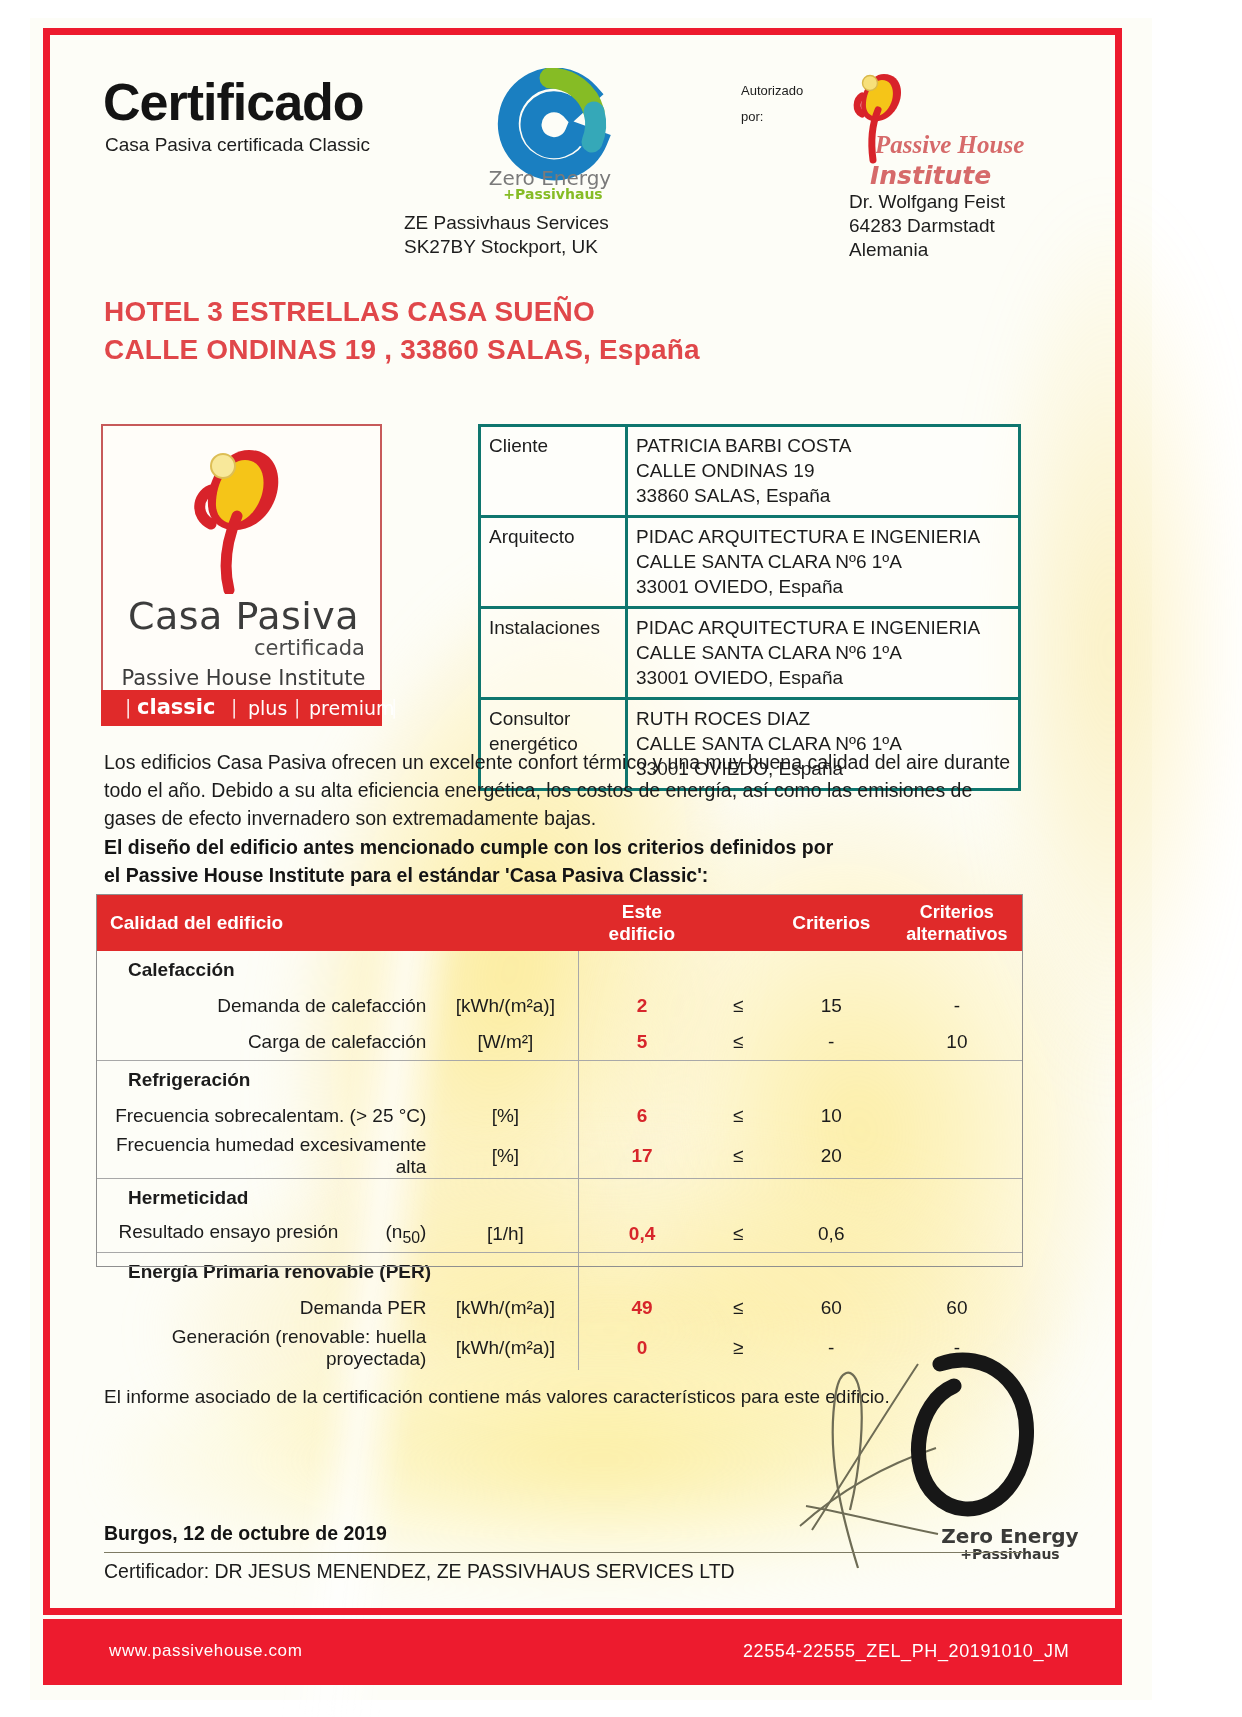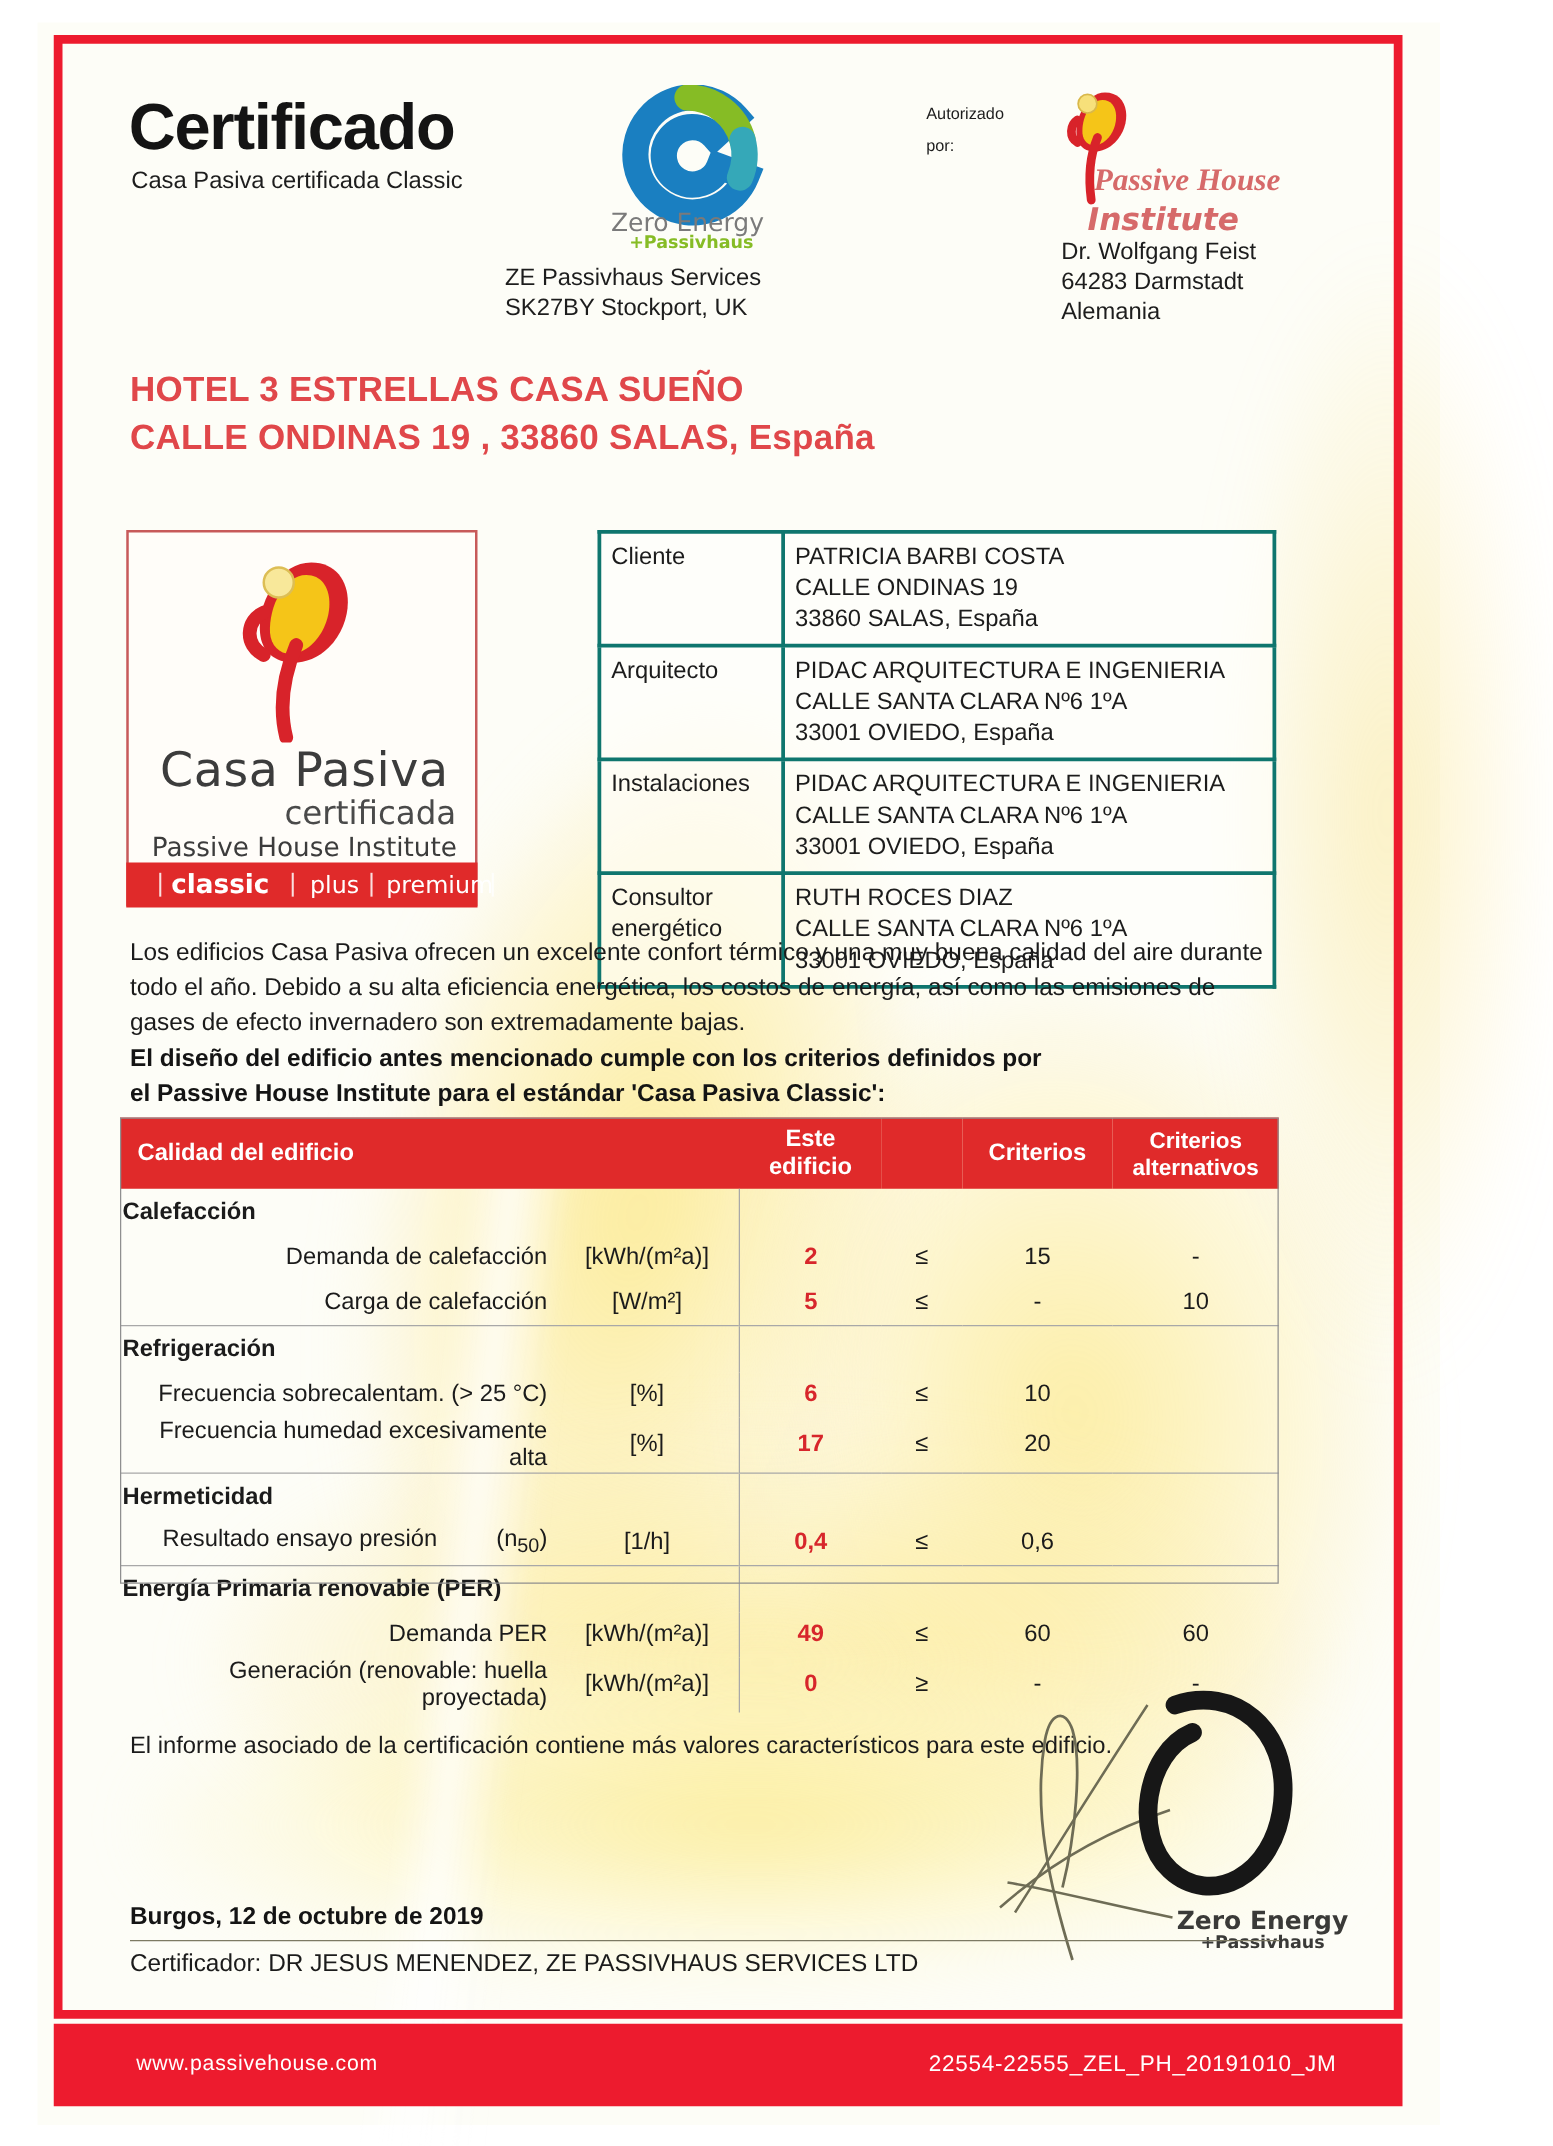--- a/index.html
+++ b/index.html
@@ -172,21 +172,21 @@
     box-sizing: border-box;
   }
   .seal-mark { position: absolute; left: 82px; top: 18px; width: 116px; height: 150px; }
   .seal-t1 {
     position: absolute; left: 0; top: 168px; width: 281px;
     text-align: center; font-size: 38px; color: #3c3c3c;
     font-family: "DejaVu Sans", sans-serif; letter-spacing: .5px;
   }
   .seal-t2 {
     position: absolute; left: 0; top: 210px; width: 262px;
-    text-align: right; font-size: 26px; color: #4a4a4a;
+    text-align: right; font-size: 21px; color: #4a4a4a;
     font-family: "DejaVu Sans", sans-serif;
   }
   .seal-t3 {
     position: absolute; left: 0; top: 240px; width: 281px;
     text-align: center; font-size: 21px; color: #3c3c3c;
     font-family: "DejaVu Sans", sans-serif;
   }
   .seal-bar {
     left: 101px; top: 690px;
     width: 281px; height: 36px;
@@ -257,21 +257,21 @@
   .crit thead th.h-crit,
   .crit thead th.h-alt { text-align: center; }
   .crit thead th.h-alt { font-size: 18px; line-height: 22px; }
 
   .crit td {
     background: transparent;
     padding: 0 10px;
     height: 36px;
     vertical-align: middle;
   }
-  .crit tr.group td { font-weight: bold; height: 37px; padding-left: 2px; margin-left: 33px; }
+  .crit tr.group td { font-weight: bold; height: 37px; padding-left: 32px; margin-left: 33px; }
   .crit td.c-name  { text-align: right; padding-right: 6px; width: 420px; }
   .crit td.c-unit  { text-align: center; width: 140px; }
   .crit td.c-val   { text-align: center; width: 104px; color: #d7262b; font-weight: bold;
                      border-left: 1.5px solid #a8a8a8; }
   .crit td.c-op    { text-align: center; width: 60px; }
   .crit td.c-req   { text-align: center; width: 110px; }
   .crit td.c-alt   { text-align: center; width: 118px; }
   .crit tr.sep > td { border-top: 1.5px solid #a8a8a8; }
   .crit-wrap-border {
     left: 96px; top: 894px;

